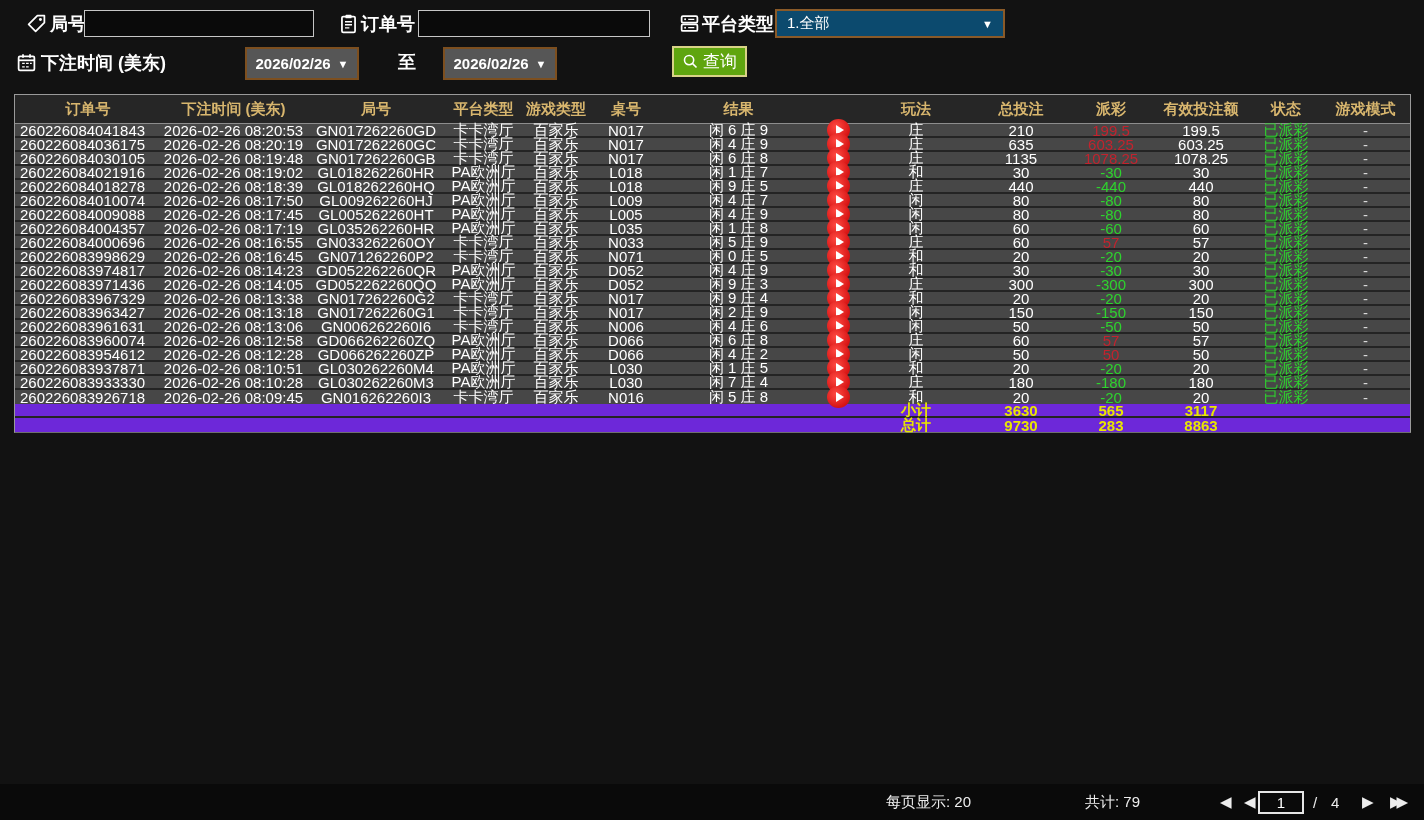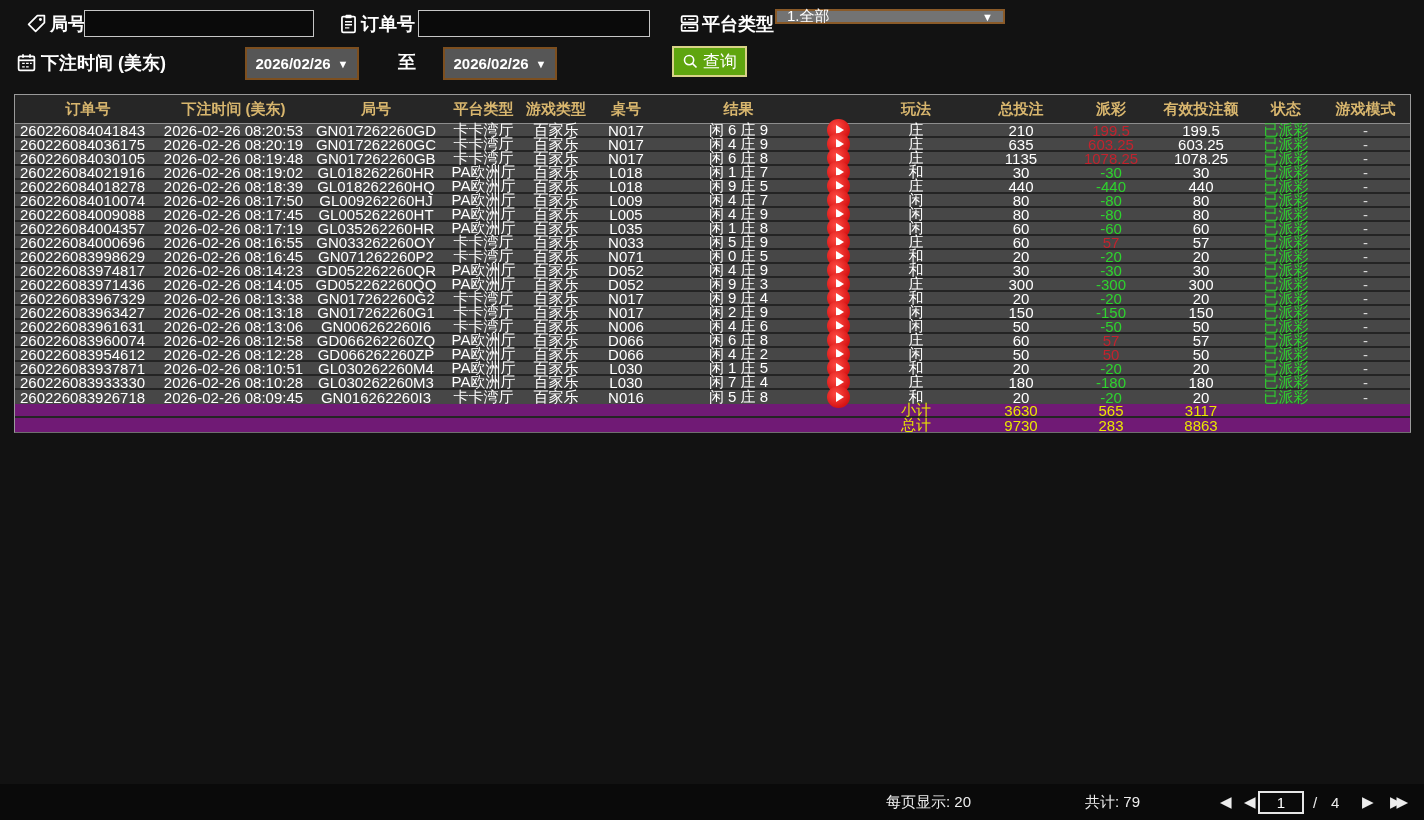--- a/index.html
+++ b/index.html
@@ -14,21 +14,21 @@
 
   
   .topbar { position:absolute; left:0; top:0; width:1424px; height:94px; background:#121212; }
   .flabel { font-weight:bold; font-size:18px; color:#fff; white-space:nowrap; }
   .ficon  { width:21px; height:21px; display:inline-block; }
   .txt-input {
     background:#0a0a0a; border:1px solid #c6c6c6; height:27px;
     color:#fff; font-size:14px; padding:0 6px; outline:none;
   }
   .sel {
-    background:#737373; border:2px solid #8a5a28; height:15px;
+    background:#0c4a6e; border:2px solid #8a5a28; height:29px;
     display:flex; align-items:center; justify-content:space-between;
     font-size:15px; color:#fff; padding:3px 10px; cursor:pointer;
   }
   .date-sel {
     background:#565656; border:2px solid #7d4f1f; height:33px;
     display:flex; align-items:center; justify-content:center; gap:7px;
     font-size:15px; font-weight:bold; color:#fff; cursor:pointer;
   }
   .arrow-down { font-size:11px; color:#fff; }
   .search-btn {
@@ -53,21 +53,21 @@
     display:grid; grid-template-columns:var(--cols);
     height:14px; background:#474747; border-bottom:2px solid #242424;
     align-items:center; text-align:center; font-size:15px; color:#fff;
   }
   .row:last-child { border-bottom:none; }
   .cell { overflow:hidden; white-space:nowrap; }
   .c-order { text-align:left; padding-left:5px; font-size:15px; }
   .red   { color:#c2232e; }
   .green { color:#2ed32e; }
   .mode  { color:#d9d9d9; }
-  .totals { background:#701a75; color:#e9e600; font-weight:normal; border-bottom:2px solid #242424; }
+  .totals { background:#6d28d9; color:#e9e600; font-weight:bold; border-bottom:2px solid #242424; }
   .play-btn {
     width:23px; height:22px; border-radius:50%;
     background:radial-gradient(circle at 40% 35%, #ff4a42, #d61414 70%);
     display:flex; align-items:center; justify-content:center;
     margin:0 auto; cursor:pointer;
   }
   .play-tri {
     width:0; height:0; margin-left:2px;
     border-top:5px solid transparent; border-bottom:5px solid transparent;
     border-left:8px solid #fff;

